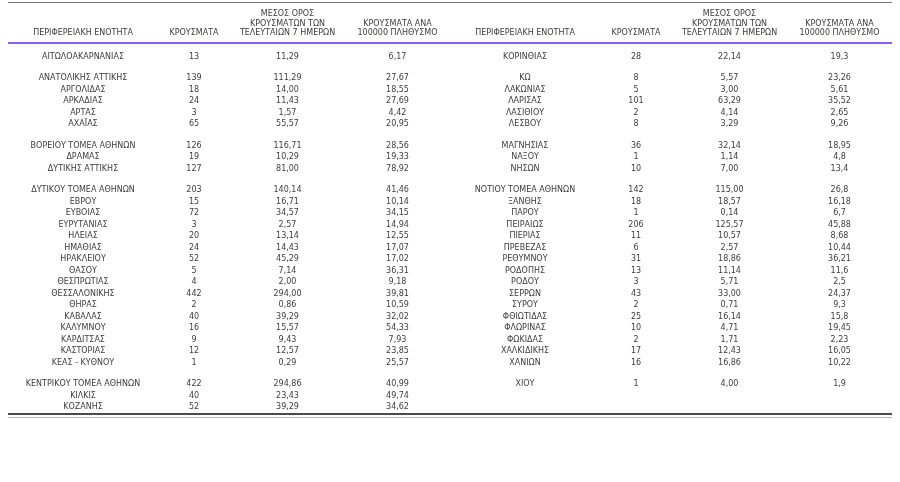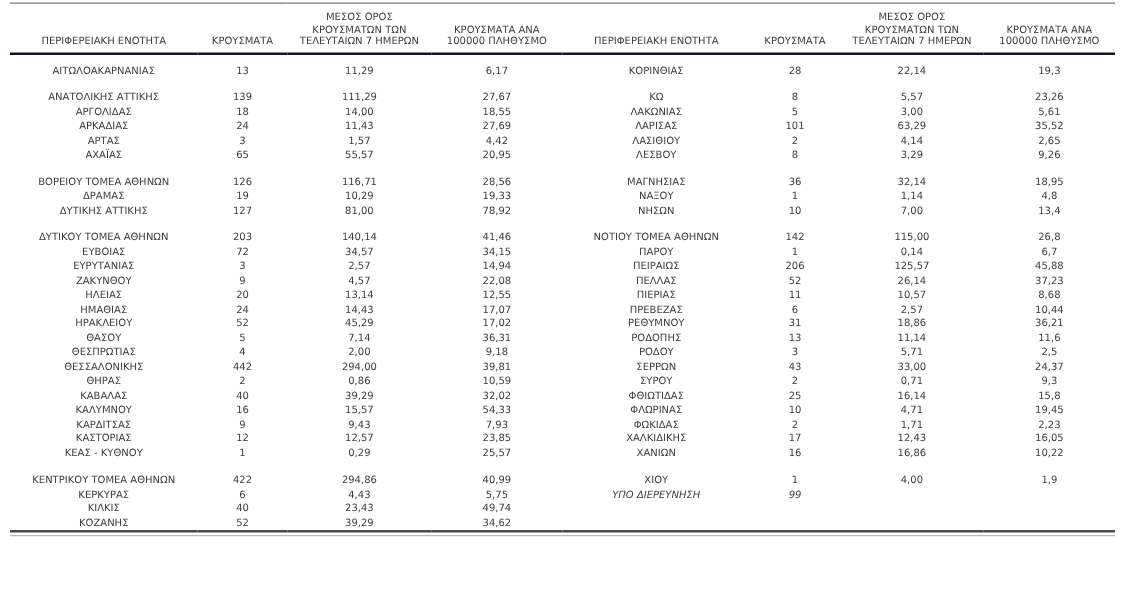--- a/index.html
+++ b/index.html
@@ -35,21 +35,21 @@
     text-align: center;
     padding: 0;
     overflow: hidden;
     white-space: nowrap;
   }
   thead th {
     font-size: 8px;
     line-height: 9.5px;
     vertical-align: bottom;
     padding: 6px 2px 4px 2px;
-    border-bottom: 2px solid #0f172a;
+    border-bottom: 2px solid #8b5cf6;
     white-space: normal;
   }
   tbody td {
     font-size: 8px;
     line-height: 11.5px;
     height: 11.5px;
   }
   tr.group-spacer td { height: 10px; }
   tr.group-spacer.first td { height: 7px; }
   td.italic { font-style: italic; }
@@ -192,50 +192,50 @@
           <td>ΔΥΤΙΚΟΥ ΤΟΜΕΑ ΑΘΗΝΩΝ</td>
           <td>203</td>
           <td>140,14</td>
           <td>41,46</td>
           <td>ΝΟΤΙΟΥ ΤΟΜΕΑ ΑΘΗΝΩΝ</td>
           <td>142</td>
           <td>115,00</td>
           <td>26,8</td>
         </tr>
         <tr>
+          <td>ΕΒΡΟΥ</td>
+          <td>15</td>
+          <td>16,71</td>
+          <td>10,14</td>
+          <td>ΞΑΝΘΗΣ</td>
+          <td>18</td>
+          <td>18,57</td>
+          <td>16,18</td>
+        </tr>
+        <tr>
           <td>ΕΥΒΟΙΑΣ</td>
           <td>72</td>
           <td>34,57</td>
           <td>34,15</td>
           <td>ΠΑΡΟΥ</td>
           <td>1</td>
           <td>0,14</td>
           <td>6,7</td>
         </tr>
         <tr>
           <td>ΕΥΡΥΤΑΝΙΑΣ</td>
           <td>3</td>
           <td>2,57</td>
           <td>14,94</td>
           <td>ΠΕΙΡΑΙΩΣ</td>
           <td>206</td>
           <td>125,57</td>
           <td>45,88</td>
         </tr>
         <tr>
-          <td>ΖΑΚΥΝΘΟΥ</td>
-          <td>9</td>
-          <td>4,57</td>
-          <td>22,08</td>
-          <td>ΠΕΛΛΑΣ</td>
-          <td>52</td>
-          <td>26,14</td>
-          <td>37,23</td>
-        </tr>
-        <tr>
           <td>ΗΛΕΙΑΣ</td>
           <td>20</td>
           <td>13,14</td>
           <td>12,55</td>
           <td>ΠΙΕΡΙΑΣ</td>
           <td>11</td>
           <td>10,57</td>
           <td>8,68</td>
         </tr>
         <tr>
@@ -355,30 +355,20 @@
           <td>ΚΕΝΤΡΙΚΟΥ ΤΟΜΕΑ ΑΘΗΝΩΝ</td>
           <td>422</td>
           <td>294,86</td>
           <td>40,99</td>
           <td>ΧΙΟΥ</td>
           <td>1</td>
           <td>4,00</td>
           <td>1,9</td>
         </tr>
         <tr>
-          <td>ΚΕΡΚΥΡΑΣ</td>
-          <td>6</td>
-          <td>4,43</td>
-          <td>5,75</td>
-          <td class="italic">ΥΠΟ ΔΙΕΡΕΥΝΗΣΗ</td>
-          <td class="italic">99</td>
-          <td class="italic"></td>
-          <td class="italic"></td>
-        </tr>
-        <tr>
           <td>ΚΙΛΚΙΣ</td>
           <td>40</td>
           <td>23,43</td>
           <td>49,74</td>
           <td></td>
           <td></td>
           <td></td>
           <td></td>
         </tr>
         <tr>

